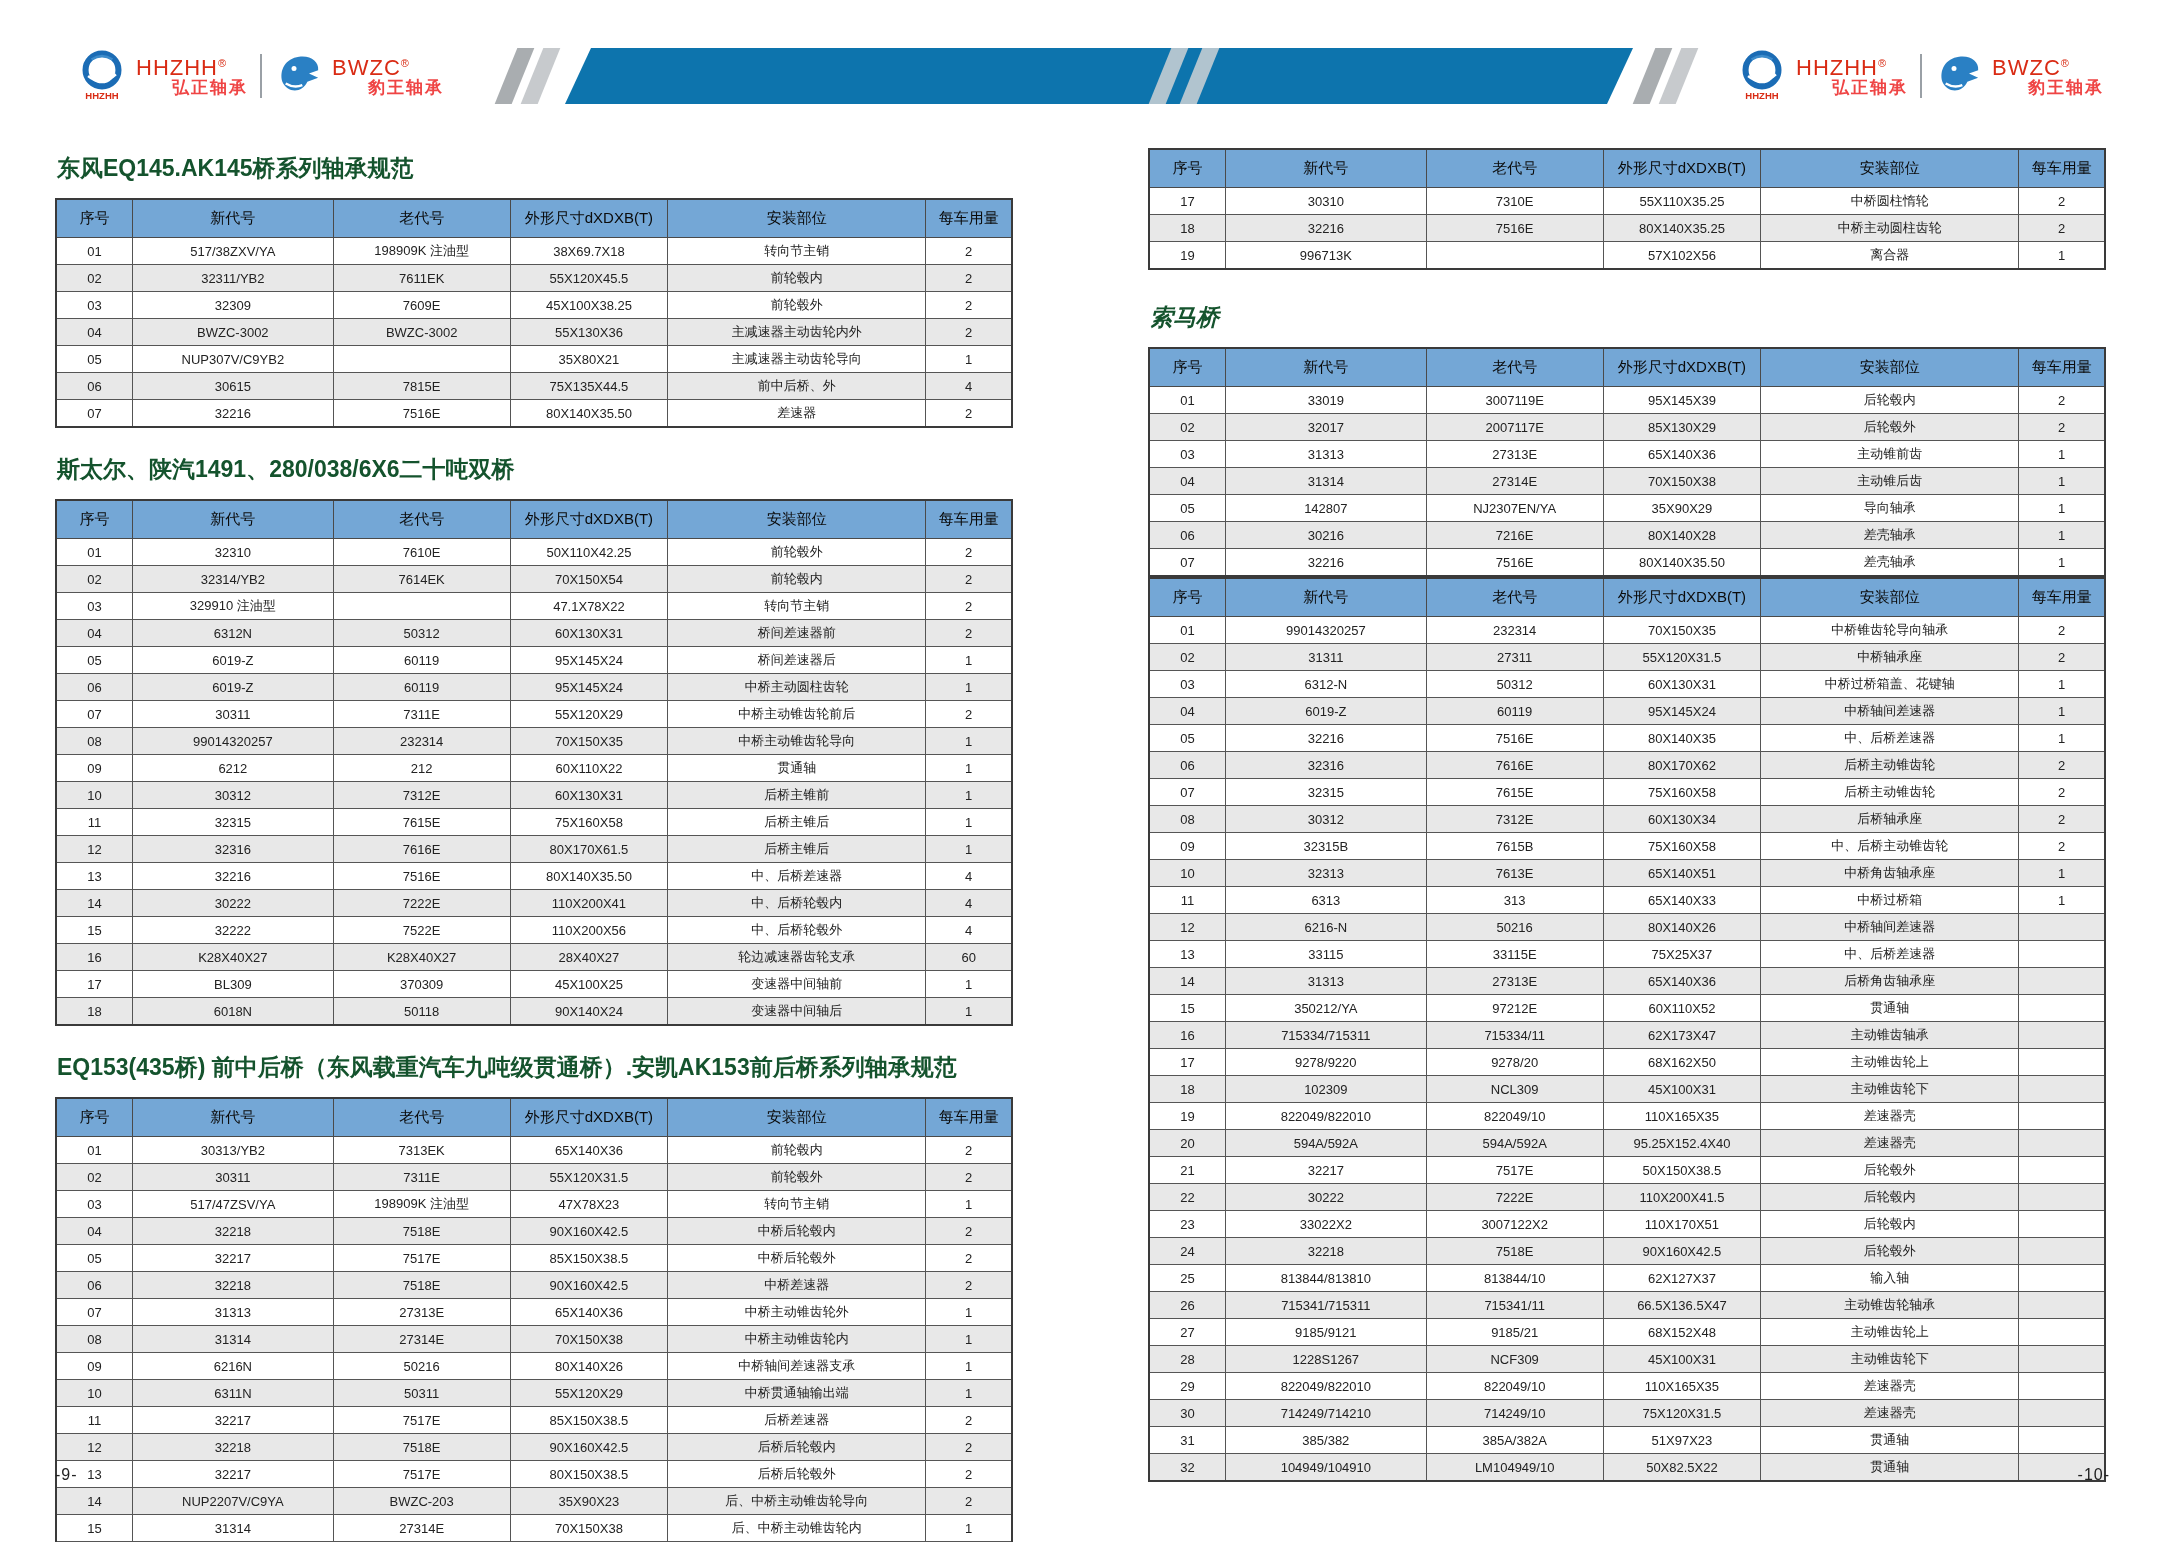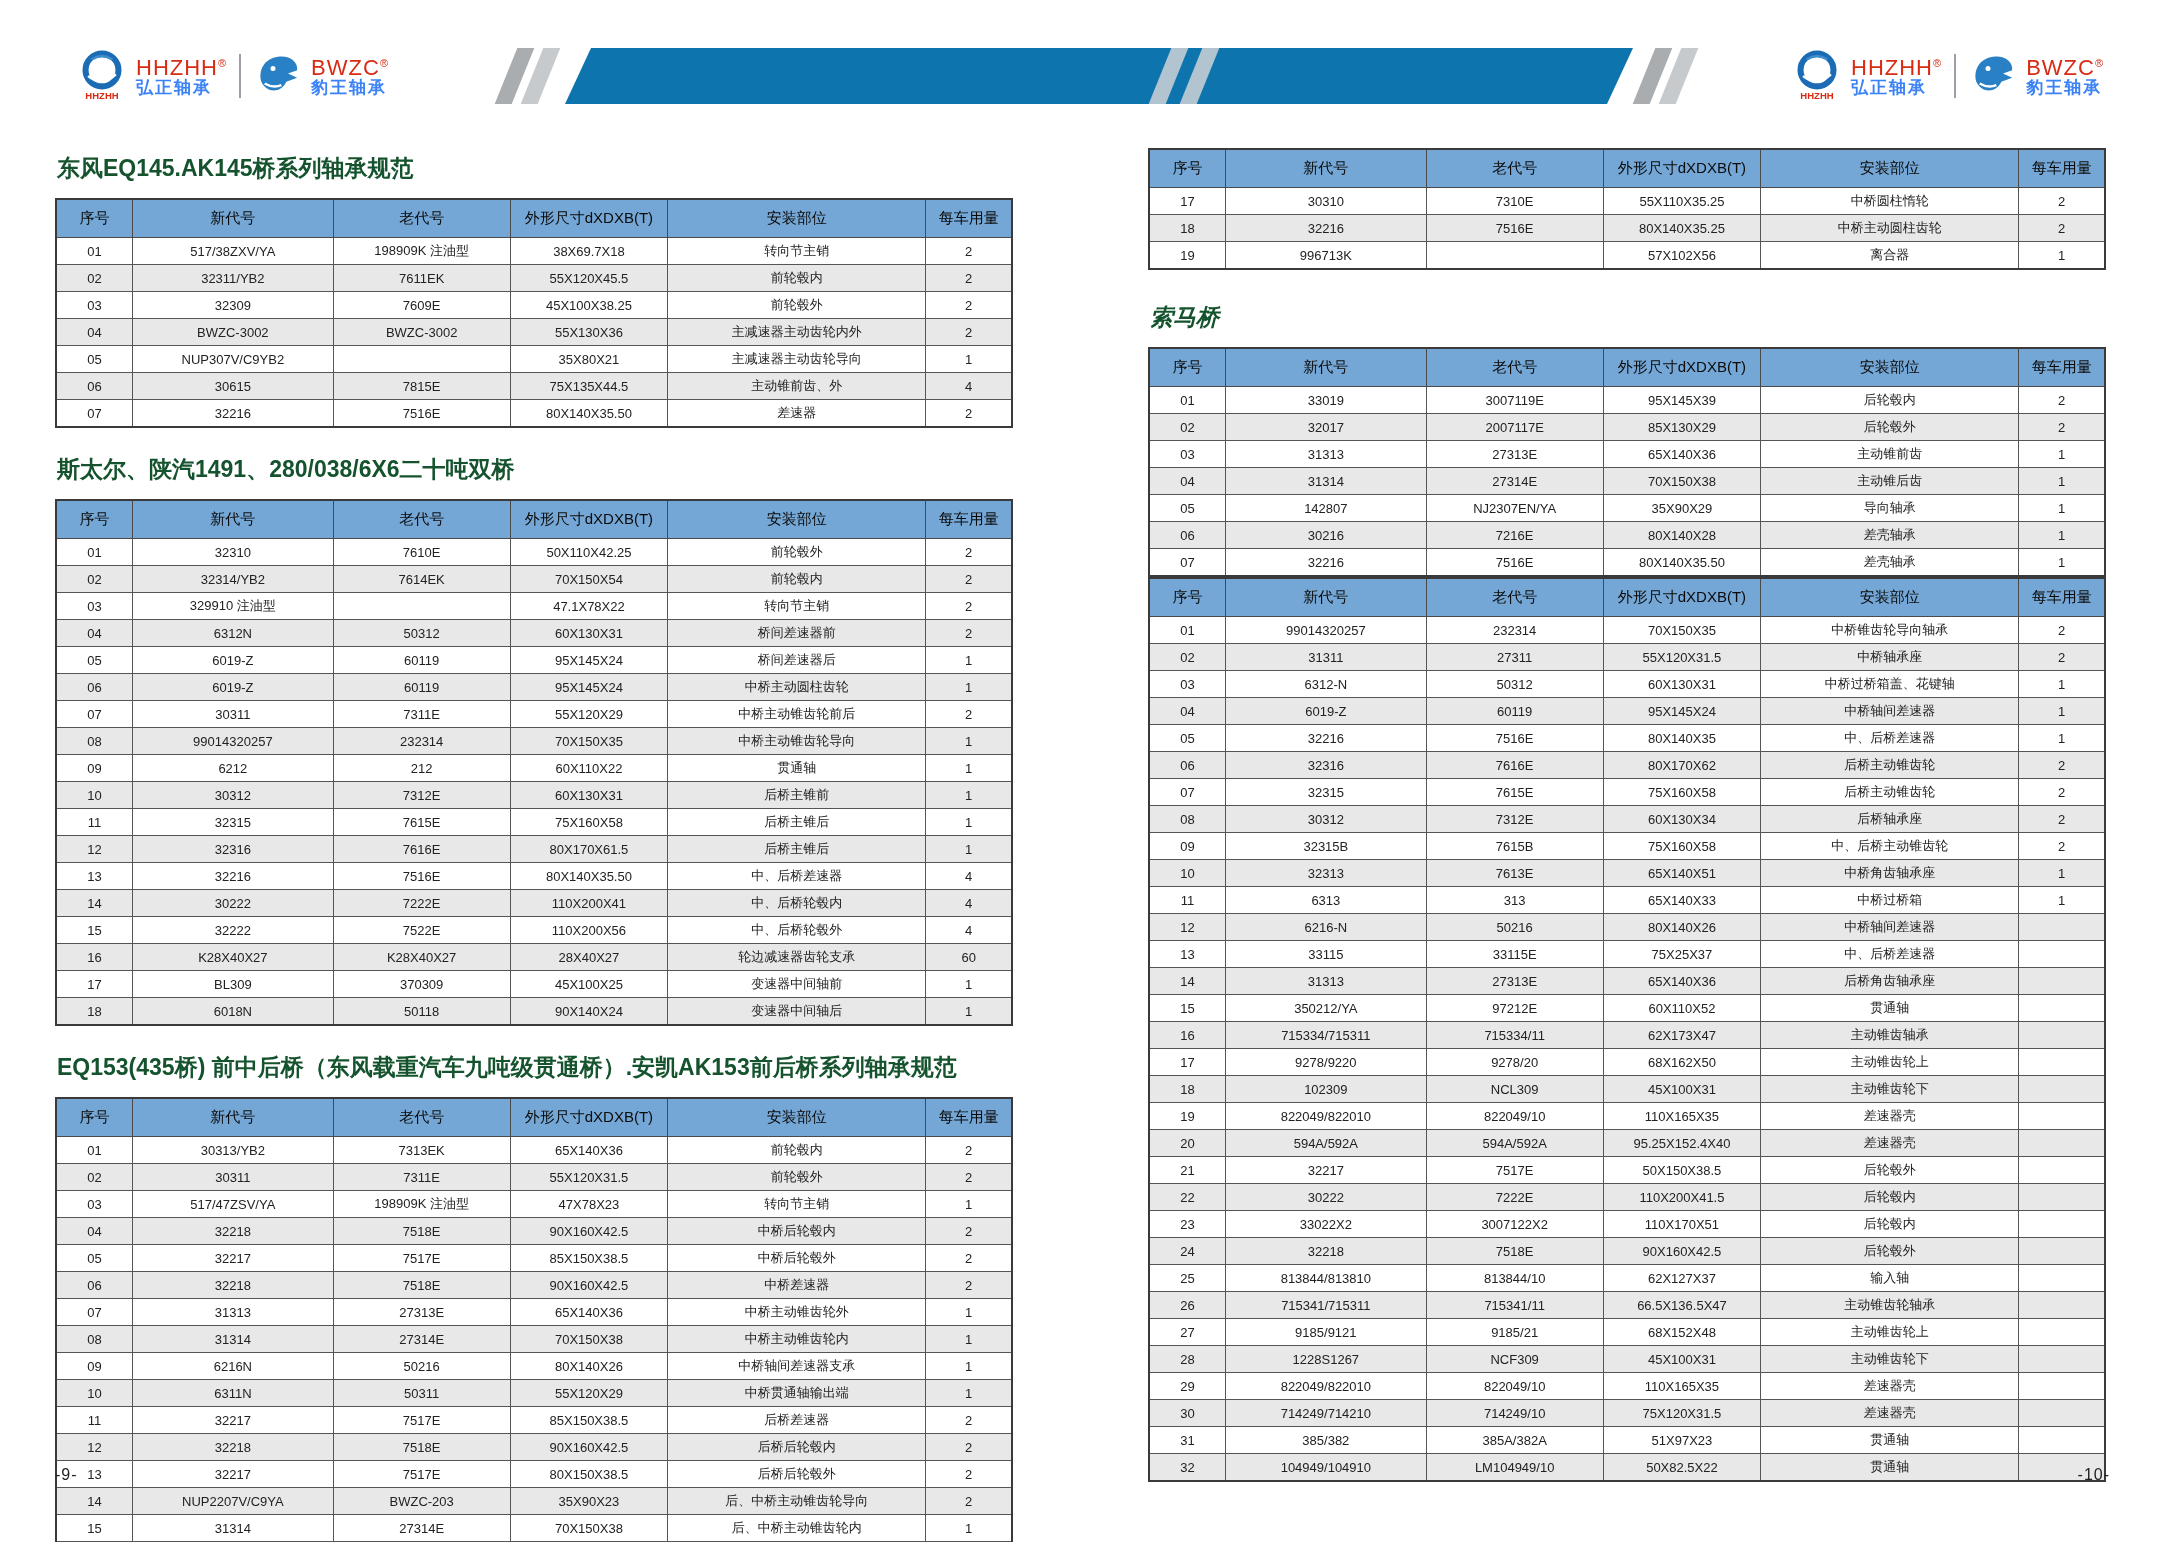--- a/index.html
+++ b/index.html
@@ -28,21 +28,21 @@
   .stripe.lite{background:#c7cacd;}
   .stripe.on-blue{background:#c3cdd3;opacity:.9;}
   
   .logo-group{position:absolute;top:46px;display:flex;align-items:center;gap:12px;height:60px;}
   .logo-group.left{left:76px;}
   .logo-group.right{right:58px;}
   .logo-unit{display:flex;align-items:center;gap:8px;}
   .logo-textcol{display:flex;flex-direction:column;line-height:1.05;}
   .logo-en{font-size:22px;font-weight:normal;color:#d92b14;letter-spacing:1px;}
   .logo-en sup{font-size:11px;}
-  .logo-cn{font-size:17px;font-weight:bold;color:#3b82f6;letter-spacing:2px;}
+  .logo-cn{font-size:17px;font-weight:bold;color:#ef4444;letter-spacing:2px;margin-left:36px;}
   .logo-sep{width:2px;height:44px;background:#9aa0a6;}
   
   .page{position:absolute;top:103px;width:958px;}
   .page-left{left:55px;}
   .page-right{left:1148px;}
   .tbl-title{
     font-size:23px;font-weight:bold;color:#14532d;
     margin:26px 0 14px 2px;letter-spacing:0px;white-space:nowrap;
   }
   .tbl-title.first{margin-top:50px;}
@@ -204,21 +204,21 @@
             <td></td>
             <td>35X80X21</td>
             <td>主减速器主动齿轮导向</td>
             <td>1</td>
           </tr>
           <tr>
             <td>06</td>
             <td>30615</td>
             <td>7815E</td>
             <td>75X135X44.5</td>
-            <td>主动锥前齿、外</td>
+            <td>前中后桥、外</td>
             <td>4</td>
           </tr>
           <tr>
             <td>07</td>
             <td>32216</td>
             <td>7516E</td>
             <td>80X140X35.50</td>
             <td>差速器</td>
             <td>2</td>
           </tr>

